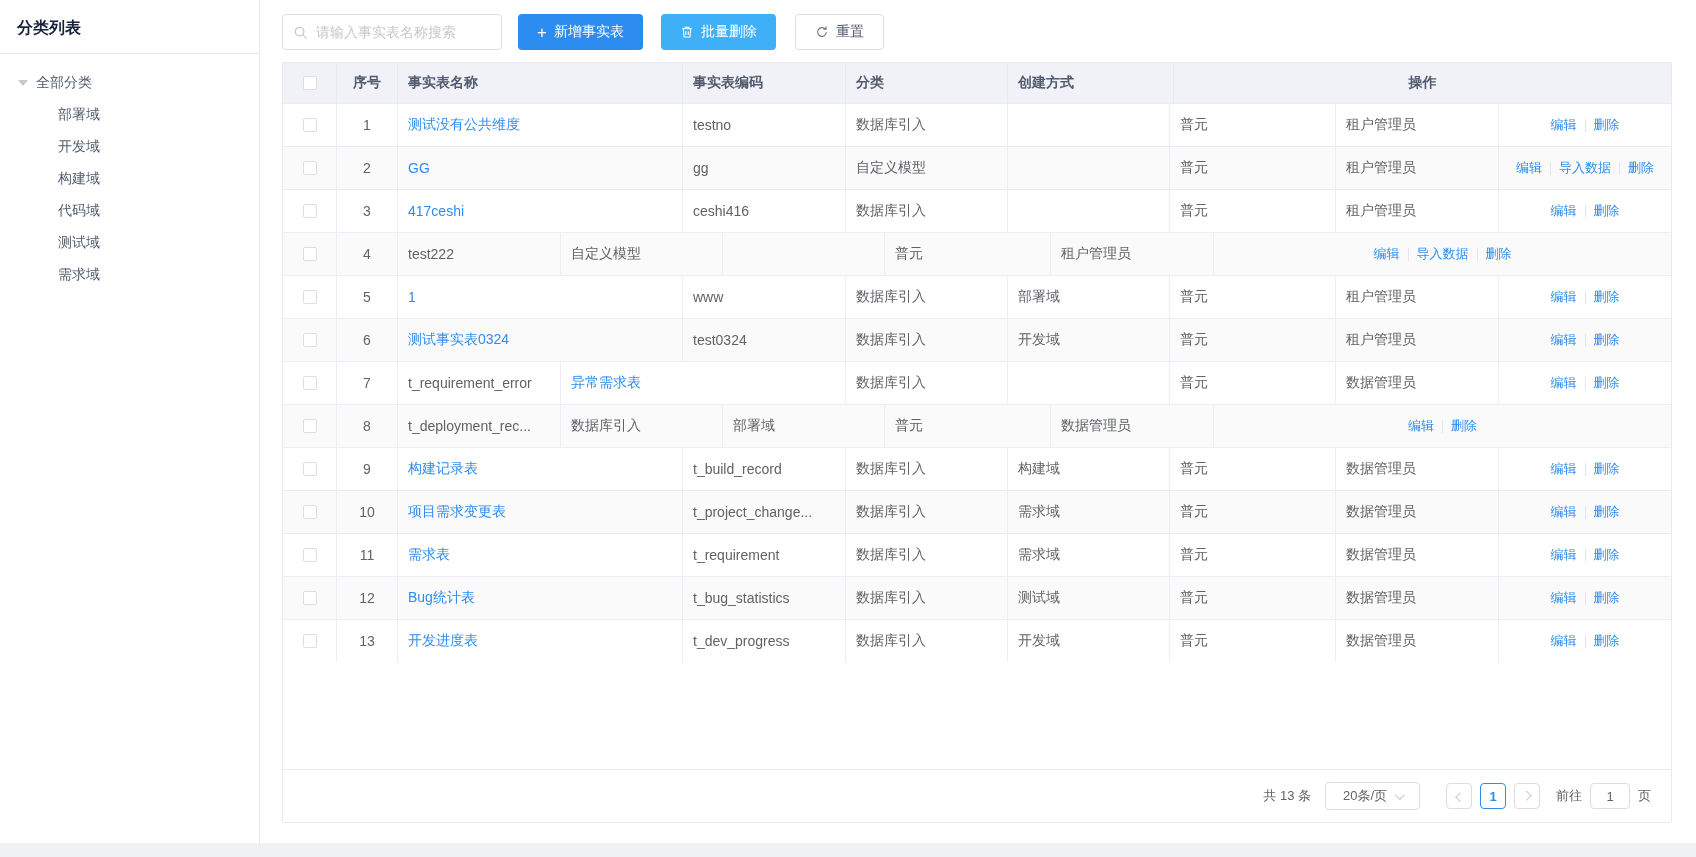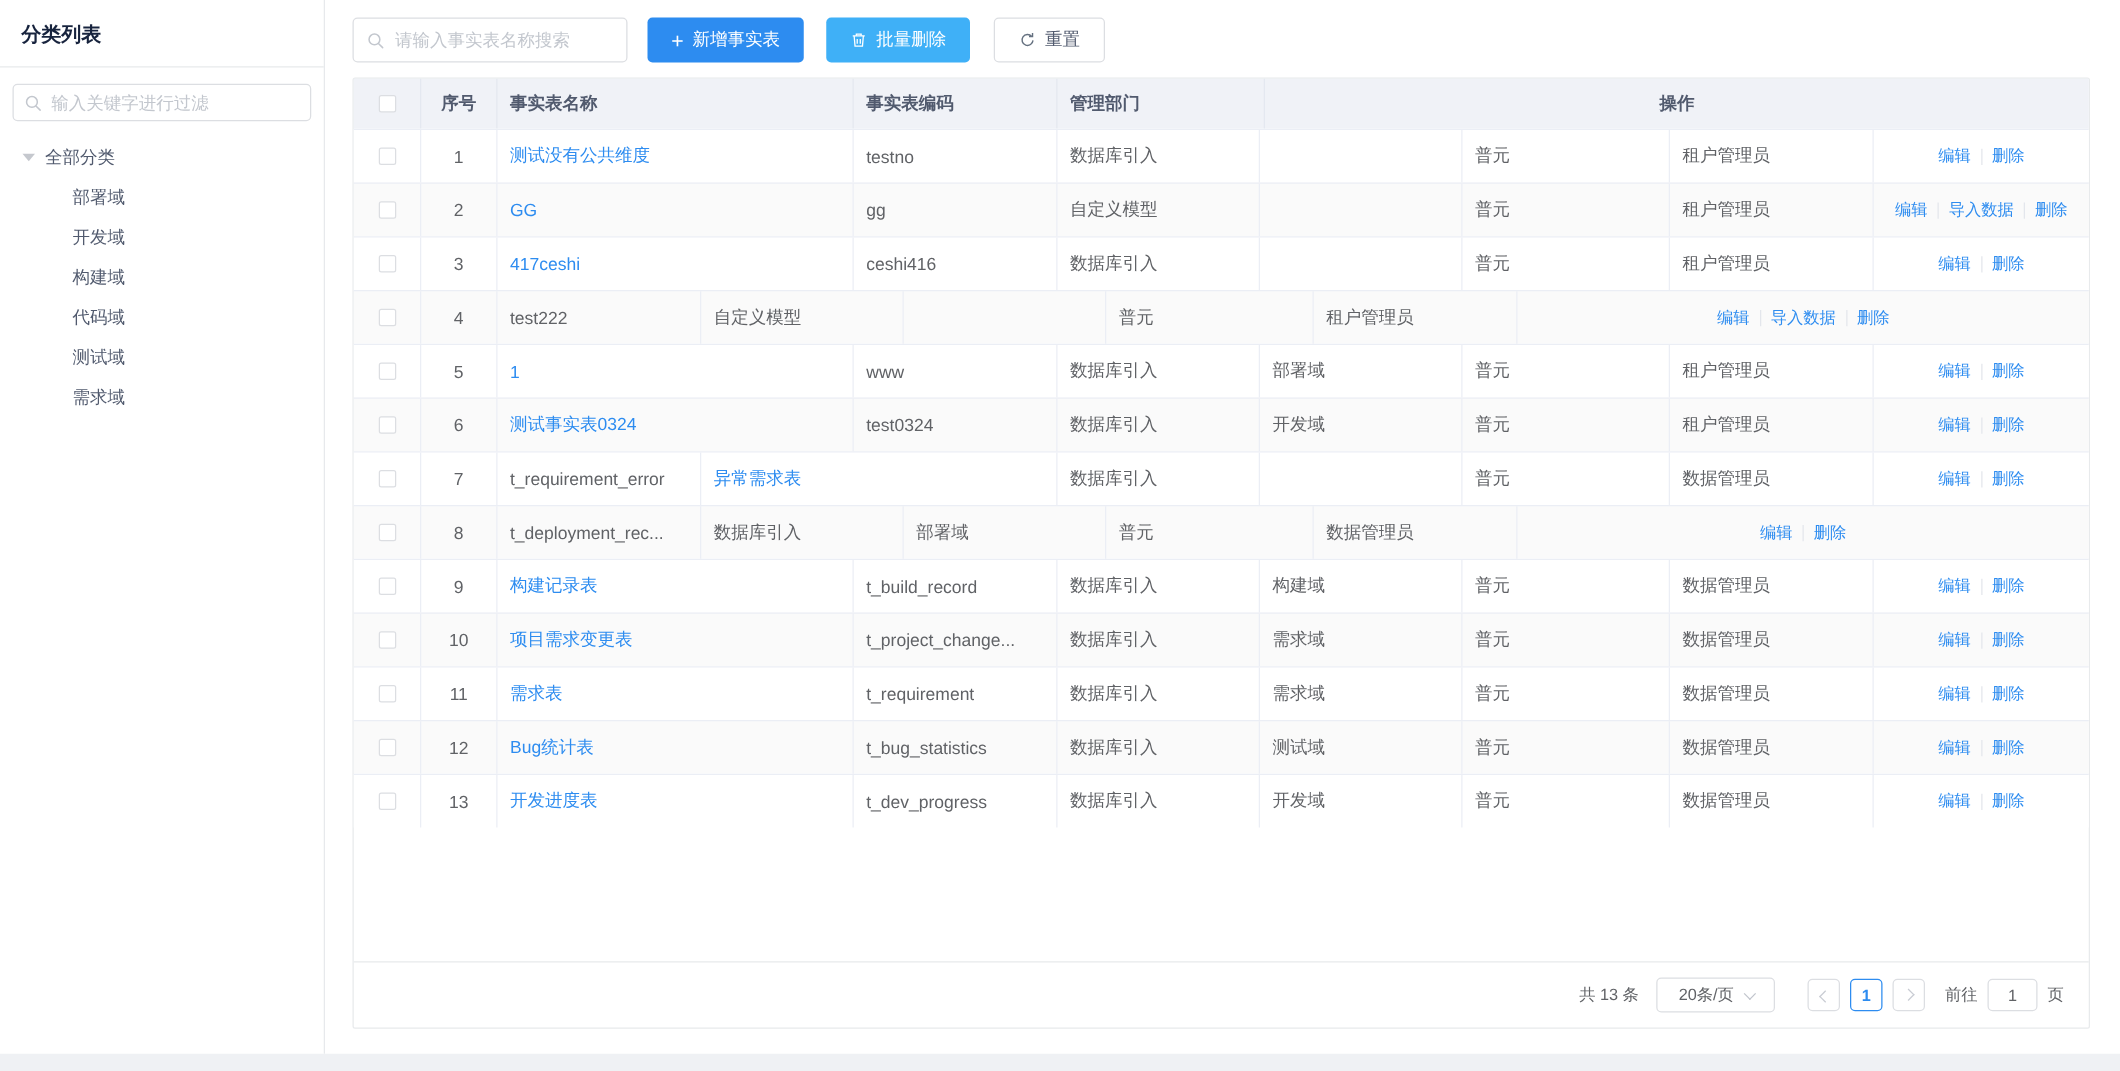--- a/index.html
+++ b/index.html
@@ -82,27 +82,20 @@
   .goto-suffix { margin-left:8px; }
 
   .bottom-strip { position:absolute; left:0; bottom:0; width:1696px; height:14px; background:#eff1f4; }
 </style>
 </head>
 <body>
 
 <aside class="sidebar">
   <div class="sidebar-title">分类列表</div>
   <div class="sidebar-divider"></div>
-  <div class="filter-box">
-    <svg width="15" height="15" viewBox="0 0 16 16">
-      <circle cx="7" cy="7" r="4.6" fill="none" stroke="#c3c7ce" stroke-width="1.3"></circle>
-      <line x1="10.6" y1="10.6" x2="14" y2="14" stroke="#c3c7ce" stroke-width="1.3" stroke-linecap="round"></line>
-    </svg>
-    <input placeholder="输入关键字进行过滤" style="">
-  </div>
   <div class="tree">
     <div class="tree-root">
       <span class="caret-down"></span>
       <span>全部分类</span>
     </div>
     <div id="tree-children">
         <div class="tree-item">部署域</div>
         <div class="tree-item">开发域</div>
         <div class="tree-item">构建域</div>
         <div class="tree-item">代码域</div>
@@ -149,21 +142,22 @@
   </div>
 
   <div class="table-card">
     <div class="t-header" id="thead">
         <div class="cell center" style="width: 54px; flex: 0 0 54px;">
           <span class="checkbox"></span>
         </div>
         <div class="cell center" style="width: 61px; flex: 0 0 61px;">序号</div>
         <div class="cell" style="width: 285px; flex: 0 0 285px;">事实表名称</div>
         <div class="cell" style="width: 163px; flex: 0 0 163px;">事实表编码</div>
-        <div class="cell" style="width: 166px; flex: 0 0 166px;">管理部门</div>
+        <div class="cell" style="width: 162px; flex: 0 0 162px;">分类</div>
+        <div class="cell" style="width: 166px; flex: 0 0 166px;">创建方式</div>
         <div class="cell center" style="flex: 1 1 auto;">操作</div>
       </div>
     <div id="tbody">
         <div class="t-row">
           <div class="cell center" style="width: 54px; flex: 0 0 54px;">
             <span class="checkbox"></span>
           </div>
           <div class="cell center" style="width: 61px; flex: 0 0 61px;">1</div>
           <div class="cell" style="width: 285px; flex: 0 0 285px;">
             <a class="blue-link">测试没有公共维度</a>

